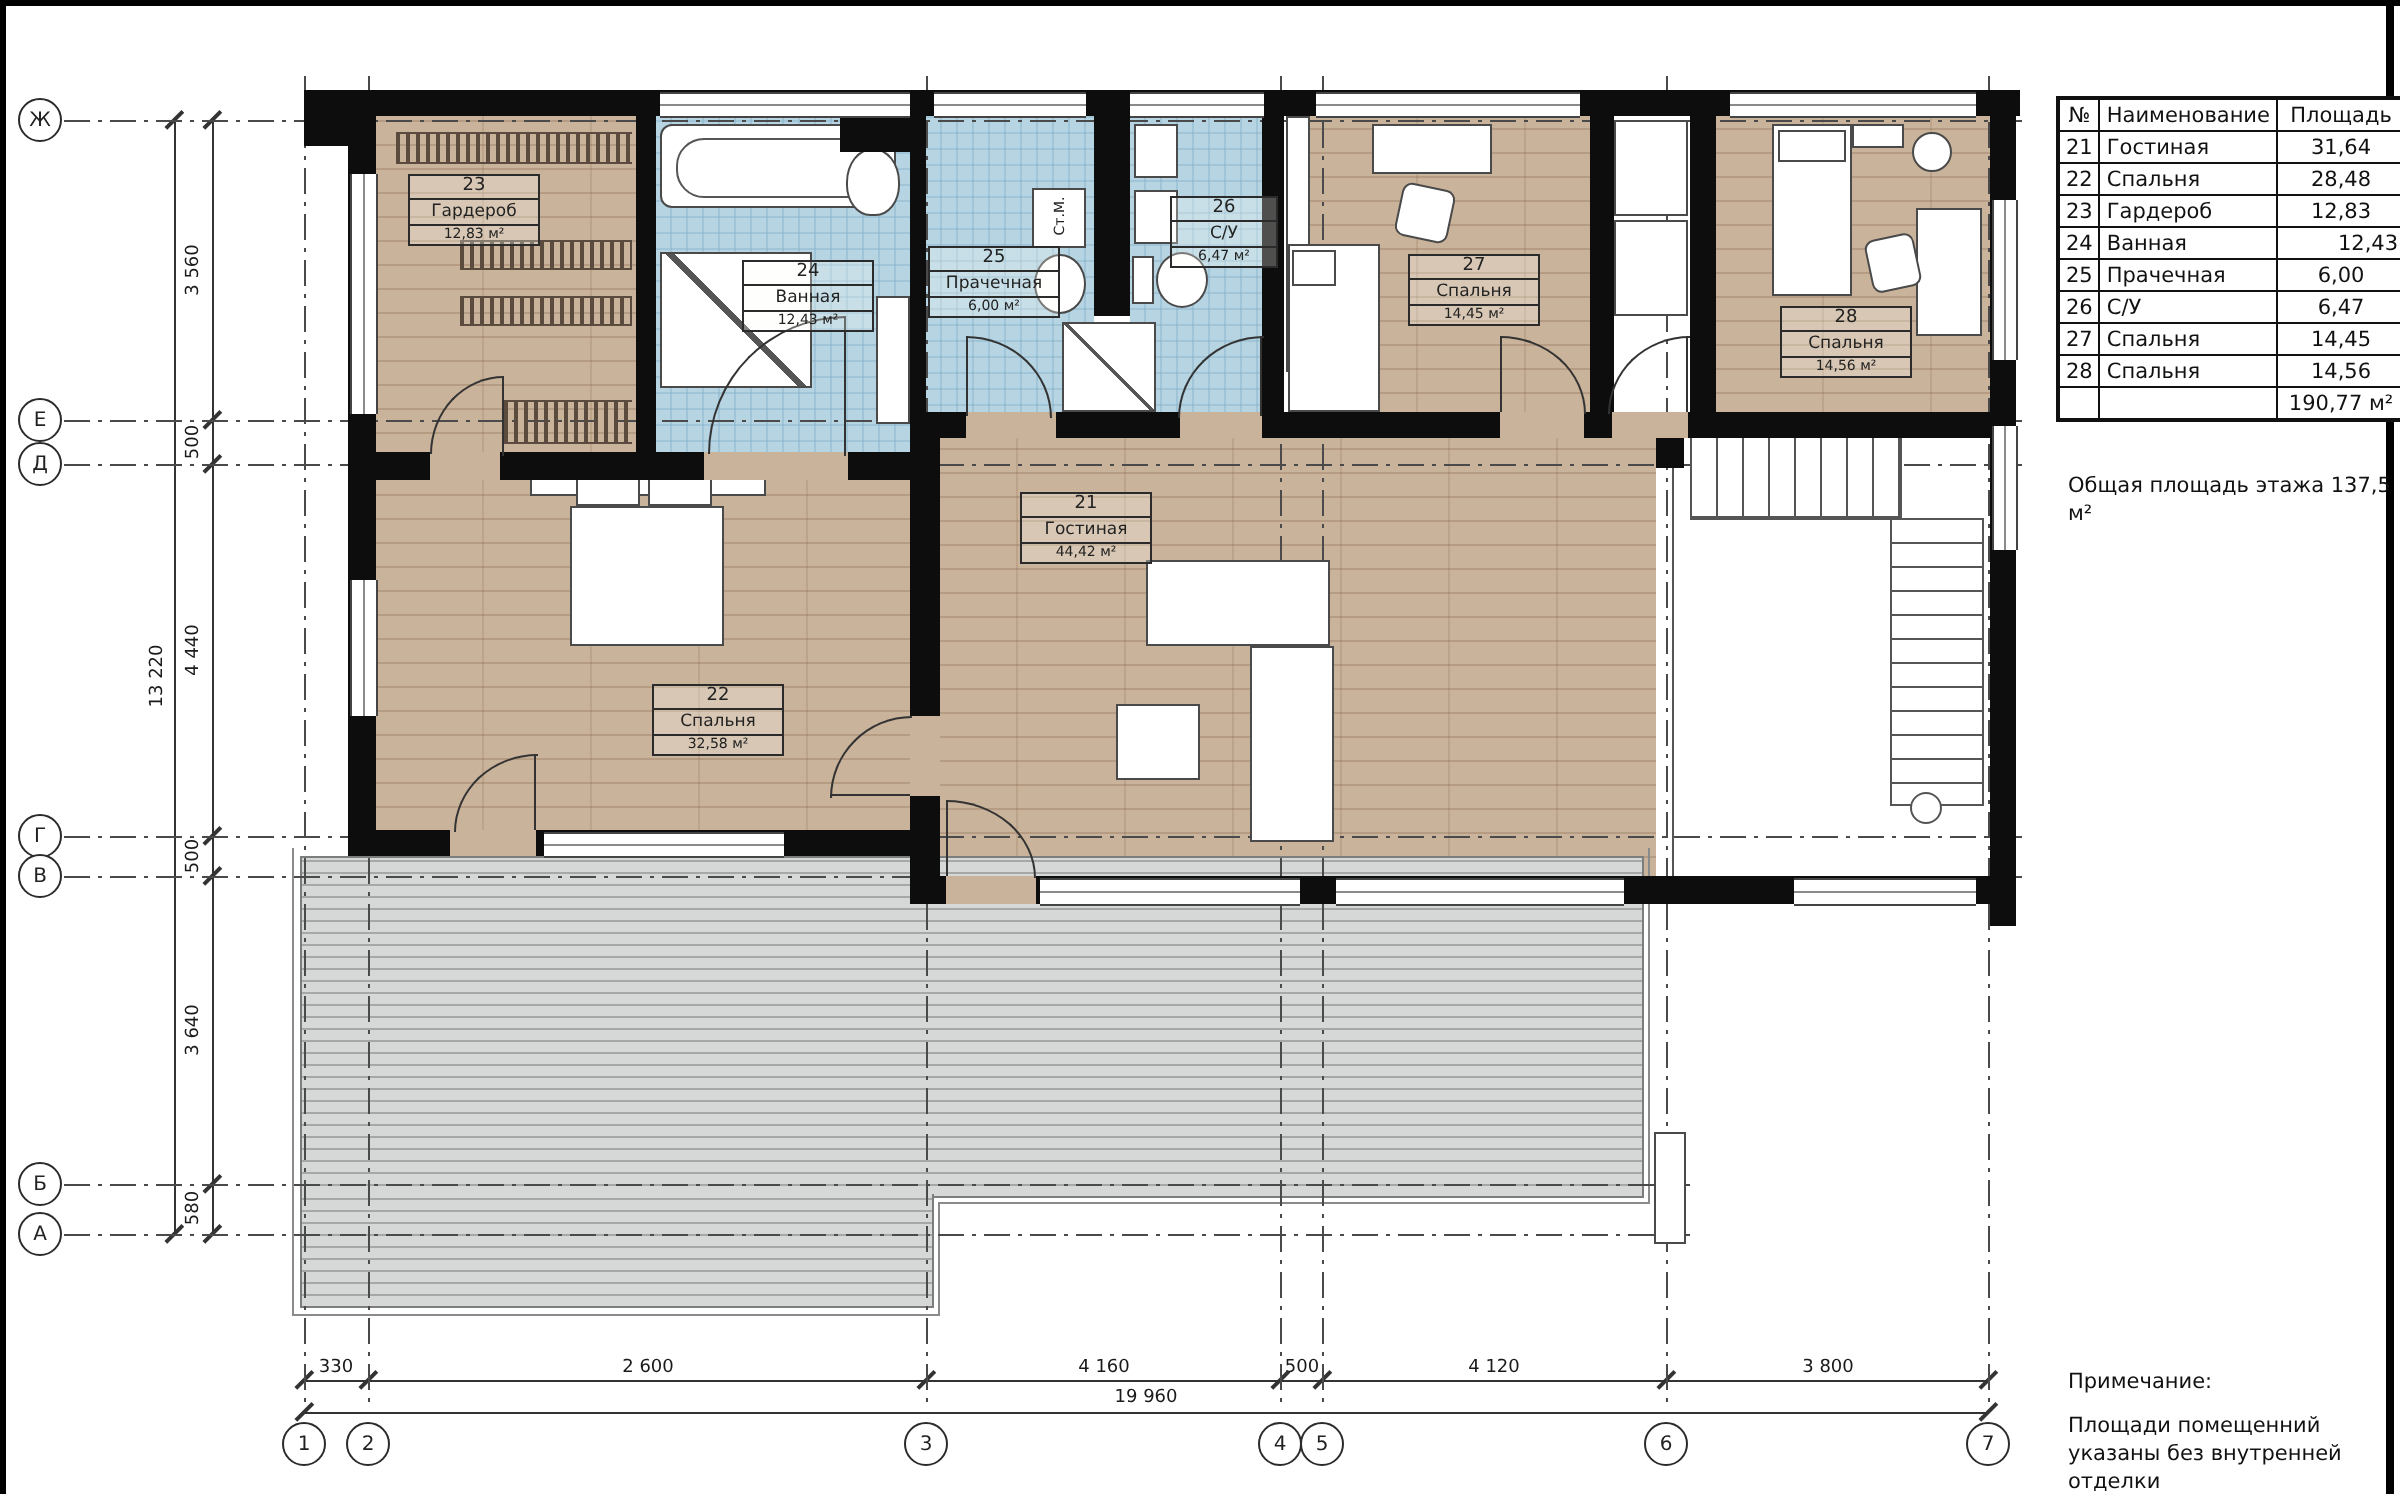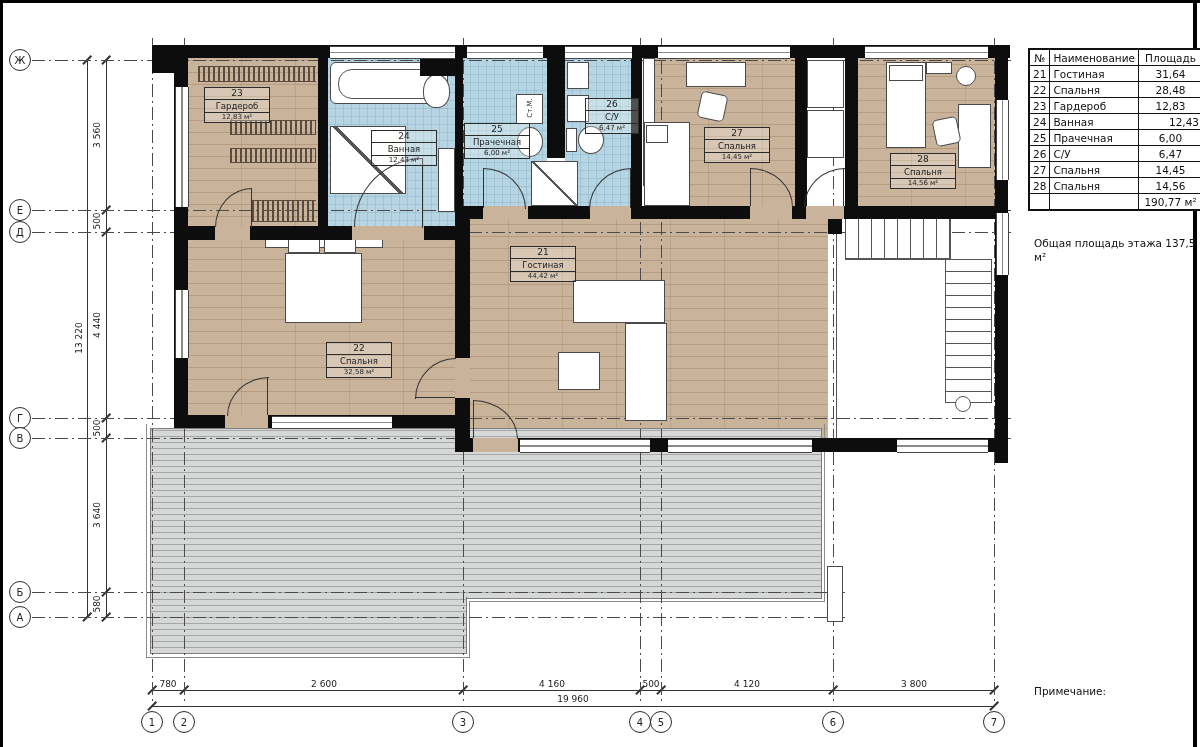--- a/index.html
+++ b/index.html
@@ -288,21 +288,21 @@
     </div>
   <div class="bub" style="left:9px;top:581px;">
       <span>Б</span>
     </div>
   <div class="bub" style="left:9px;top:606px;">
       <span>А</span>
     </div>
 
   <div class="dimline" style="left:152px;top:690px;width:842px;height:1px;"></div>
   <div class="dimline" style="left:152px;top:706px;width:842px;height:1px;"></div>
-  <div class="dimtxt" style="left:128px;top:679px;">780</div>
+  <div class="dimtxt" style="left:128px;top:679px;">330</div>
   <div class="dimtxt" style="left:284px;top:679px;">2 600</div>
   <div class="dimtxt" style="left:512px;top:679px;">4 160</div>
   <div class="dimtxt" style="left:611px;top:679px;">500</div>
   <div class="dimtxt" style="left:707px;top:679px;">4 120</div>
   <div class="dimtxt" style="left:874px;top:679px;">3 800</div>
   <div class="dimtxt" style="left:533px;top:694px;">19 960</div>
   <div class="tick" style="left:146px;top:689px;"></div>
   <div class="tick" style="left:178px;top:689px;"></div>
   <div class="tick" style="left:457px;top:689px;"></div>
   <div class="tick" style="left:634px;top:689px;"></div>
@@ -385,14 +385,15 @@
     <tr>
           <td></td>
           <td></td>
           <td style="text-align:center;">190,77 м²</td>
         </tr>
   </tbody>
     </table>
 
   <div class="note" style="left:1034px;top:236px;width:170px;">Общая площадь этажа 137,5 м²</div>
   <div class="note" style="left:1034px;top:684px;">Примечание:</div>
+  <div class="note" style="left:1034px;top:706px;">Площади помещенний указаны без внутренней отделки</div>
 
 </div>
 
 </body></html>

